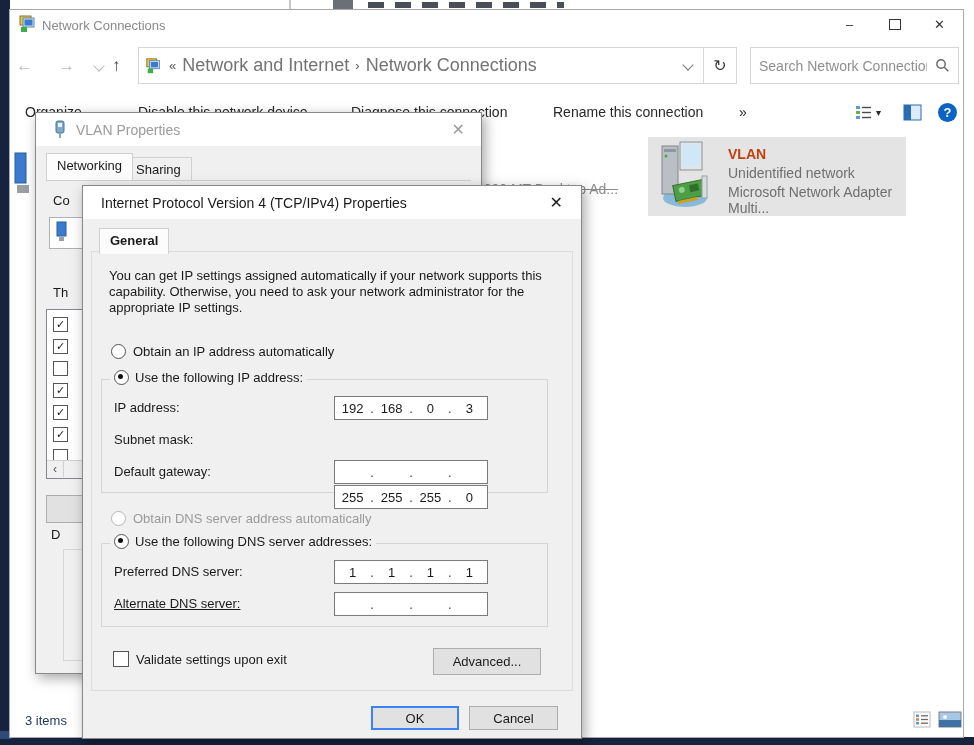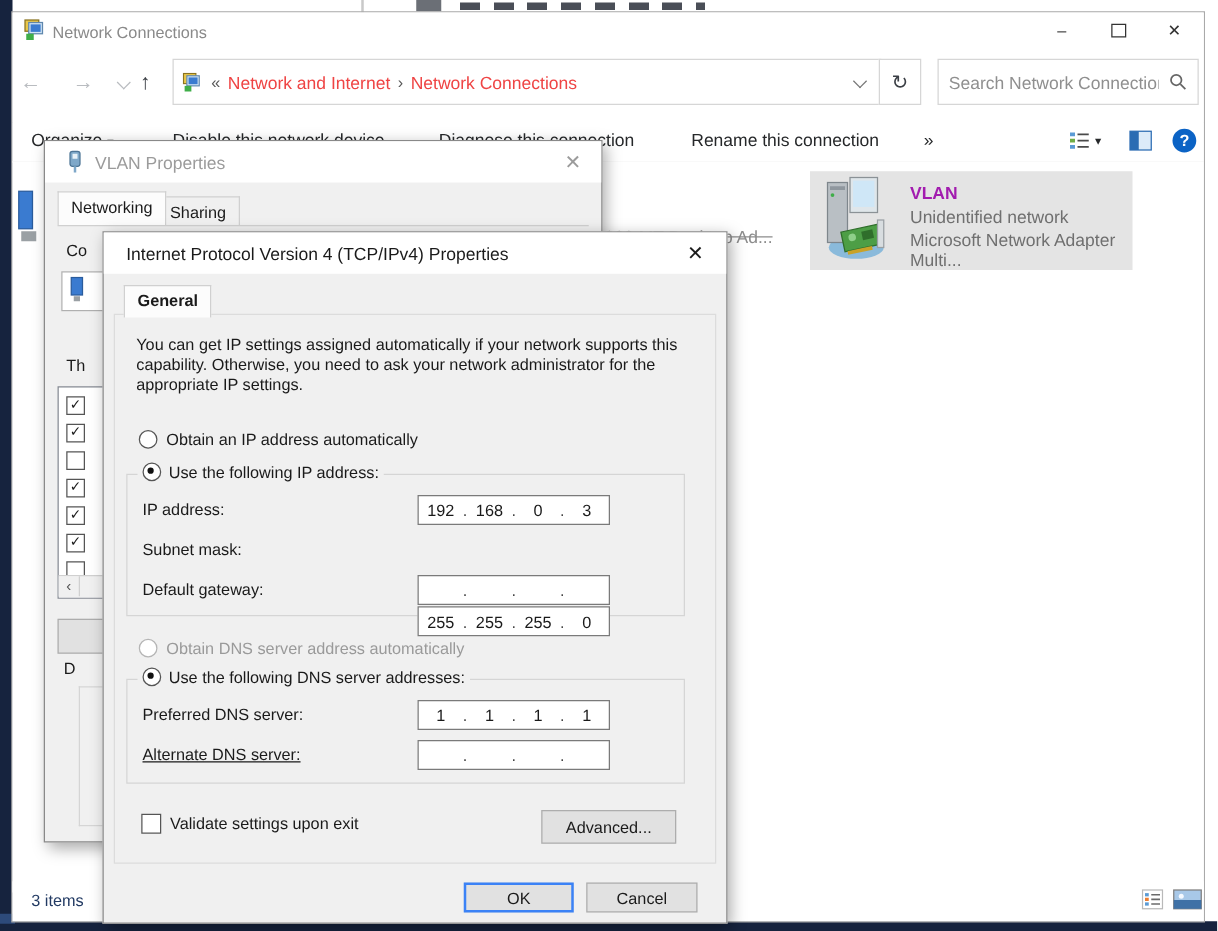--- a/index.html
+++ b/index.html
@@ -13,34 +13,34 @@
        outline:1px solid #a9a9a9;}
   .titlebar-text{font-size:13px;color:#8a8a8a;}
   .winbtn{width:45px;height:29px;display:flex;align-items:center;justify-content:center;
           color:#333;font-size:13px;cursor:default;}
   .maxsq{width:10px;height:9px;border:1px solid #333;display:inline-block;}
 
   
   .navglyph{font-size:17px;color:#b9bcc0;}
   .navglyph.on{color:#3b3f45;}
   .addr-box{border:1px solid #d6d6d6;background:#fff;display:flex;align-items:center;}
-  .crumb{font-size:14px;color:#ef4444;padding:0 6px;white-space:nowrap;}
+  .crumb{font-size:18px;color:#737373;padding:0 6px;white-space:nowrap;}
   .crumb-sep{font-size:13px;color:#5a5a5a;}
   .chev-down{width:7px;height:7px;border-right:1.6px solid #777;border-bottom:1.6px solid #777;
              transform:rotate(45deg);display:inline-block;}
   #search-input{width:100%;height:100%;border:0;outline:none;font-family:"Liberation Sans",sans-serif;
              font-size:14px;color:#333;padding:0 8px;box-sizing:border-box;background:transparent;}
   #search-input::placeholder{color:#8f8f8f;}
 
   
   .tool{font-size:14px;color:#26282a;white-space:nowrap;}
   .tbar-sep{border-bottom:1px solid #e0e0e0;}
 
   
-  .item-title{font-size:14px;font-weight:bold;color:#a21caf;}
+  .item-title{font-size:14px;font-weight:bold;color:#c2410c;}
   .item-sub{font-size:14px;color:#6f6f6f;}
 
   
   .dialog{background:#f0f0f0;border:1px solid #898989;box-shadow:3px 4px 12px rgba(0,0,0,.35);}
   .dlg-titlebar{position:absolute;left:0;top:0;right:0;height:33px;background:#fff;}
   .dlg-title{font-size:14px;position:absolute;top:9px;white-space:nowrap;}
   .dlg-close{position:absolute;top:7px;font-size:16px;cursor:default;}
   .tab{position:absolute;font-size:13px;color:#1a1a1a;background:#f0f0f0;
        border:1px solid #d0d0d0;border-bottom:none;padding:4px 10px;}
   .tab.active{background:#fcfcfc;z-index:3;}
@@ -57,21 +57,21 @@
        font-size:11px;line-height:12px;text-align:center;color:#1a1a1a;}
   .fld-label{font-size:13px;color:#1a1a1a;white-space:nowrap;}
   .ip-box{position:absolute;width:152px;height:22px;background:#fff;border:1px solid #7a7a7a;
           display:flex;align-items:center;font-size:13px;color:#1a1a1a;}
   .ip-box .oct{flex:1;text-align:center;}
   .ip-box .sep{flex:0 0 auto;color:#444;}
   .btn{background:#e1e1e1;border:1px solid #adadad;font-size:13px;color:#1a1a1a;
        display:flex;align-items:center;justify-content:center;box-sizing:border-box;}
   .btn-ok{border:2px solid #3b82f6;}
   .dlgtext{font-size:13px;color:#1a1a1a;line-height:16px;}
-  .radiorow{position:absolute;display:flex;align-items:flex-start;gap:7px;font-size:13px;color:#1a1a1a;}
+  .radiorow{position:absolute;display:flex;align-items:center;gap:7px;font-size:13px;color:#1a1a1a;}
   .grey{color:#9a9a9a;}
   .listbox{background:#fff;border:1px solid #828790;}
 </style>
 </head>
 <body>
 
 <div id="screen">
 
   <div class="abs navy" style="left:0;top:0;width:10px;height:745px;"></div>
   <div class="abs navy" style="left:0;top:737px;width:974px;height:8px;"></div>

